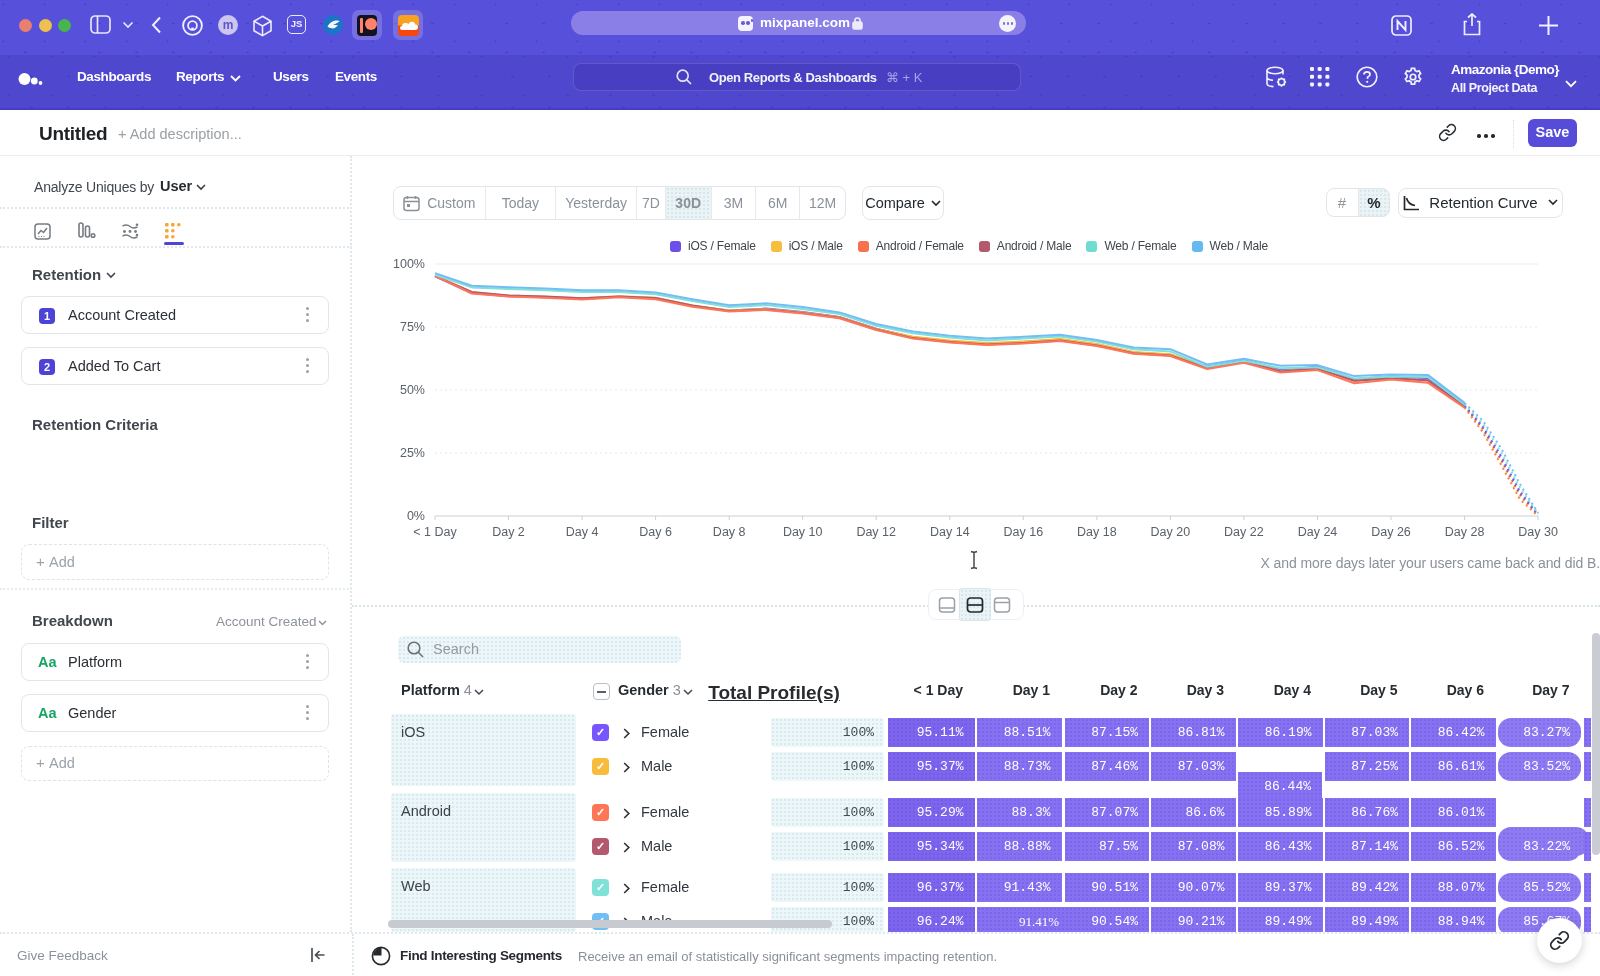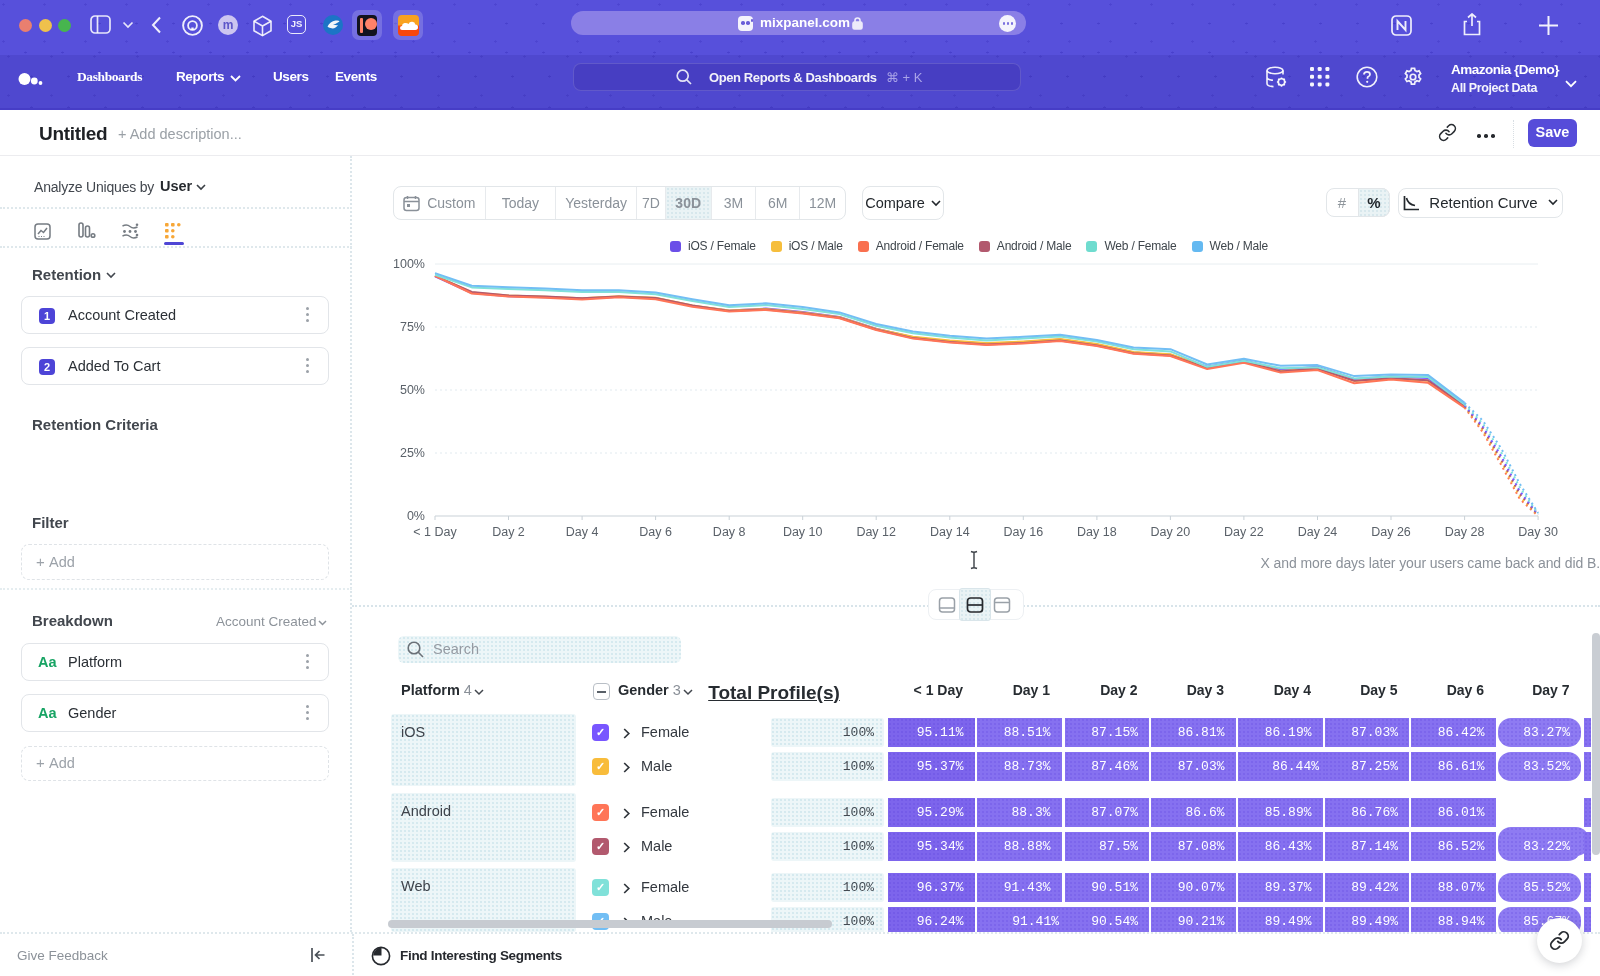--- a/index.html
+++ b/index.html
@@ -120,21 +120,21 @@
  <svg class="abs" style="left:1537px;top:14px;" width="23" height="23" viewBox="0 0 23 23" stroke="rgba(255,255,255,.92)" stroke-width="2">
       <path d="M11.5 2 V21 M2 11.5 H21"></path>
     </svg>
 </div>
 <div id="nav" class="abs">
  <svg class="abs" style="left:18px;top:15px;" width="26" height="20" viewBox="0 0 26 20" fill="#fff">
       <circle cx="6.5" cy="9" r="6"></circle>
       <circle cx="16.3" cy="11" r="3.4"></circle>
       <circle cx="22.5" cy="13" r="1.9"></circle>
     </svg>
- <div class="navlink abs" style="left:77px;font-family:Liberation Serif, serif;">Dashboards</div>
+ <div class="navlink abs" style="left:77px;">Dashboards</div>
  <div class="navlink abs" style="left:176px;">Reports</div>
  <svg class="abs" style="left:230px;top:20px;" width="11" height="7" viewBox="0 0 11 7" fill="none" stroke="#fff" stroke-width="1.8">
       <path d="M1 1 L5.5 5.5 L10 1"></path>
     </svg>
  <div class="navlink abs" style="left:273px;">Users</div>
  <div class="navlink abs" style="left:335px;">Events</div>
  <div id="navsearch" class="abs"></div>
  <svg class="abs" style="left:676px;top:14px;" width="16" height="16" viewBox="0 0 16 16" fill="none" stroke="rgba(235,235,248,.95)" stroke-width="1.7">
       <circle cx="6.7" cy="6.7" r="5.5"></circle>
       <line x1="10.8" y1="10.8" x2="15" y2="15"></line>
@@ -460,21 +460,21 @@
 <svg class="abs" style="left:271px;top:606px;" width="7" height="11" viewBox="0 0 7 11" fill="none" stroke="#31363C" stroke-width="1.7">
       <path d="M1.2 1 L5.8 5.5 L1.2 10"></path>
     </svg>
 <div class="glbl" style="left:289px;top:602px;">Male</div>
 <div class="tealblk" style="left:419px;top:596px;width:113px;height:29px;"></div>
 <div class="abs mono" style="left:422px;top:596px;width:100px;text-align:right;font-size:13px;color:#434A52;line-height:29px;">100%</div>
 <div class="pcell pc0" style="left:536px;top:596px;width:86.5px;">95.37%</div>
 <div class="pcell" style="left:625px;top:596px;width:84.5px;">88.73%</div>
 <div class="pcell" style="left:712.5px;top:596px;width:84.5px;">87.46%</div>
 <div class="pcell" style="left:799px;top:596px;width:84.5px;">87.03%</div>
-<div class="pcell" style="left:886px;top:596px;width:92px;">86.44%</div>
+<div class="pcell" style="left:886px;top:616px;width:84px;">86.44%</div>
 <div class="pcell" style="left:972.5px;top:596px;width:84.5px;">87.25%</div>
 <div class="pcell" style="left:1059px;top:596px;width:84.5px;">86.61%</div>
 <div class="pcell pc7" style="left:1145.5px;top:596px;width:83.5px;">83.52%</div>
 <div class="pcell" style="left:1231.5px;top:596px;width:7px;padding-right:0;"></div>
 <div class="chk" style="left:240px;top:647.5px;background:#FF7557;">✓</div>
 <svg class="abs" style="left:271px;top:651.5px;" width="7" height="11" viewBox="0 0 7 11" fill="none" stroke="#31363C" stroke-width="1.7">
       <path d="M1.2 1 L5.8 5.5 L1.2 10"></path>
     </svg>
 <div class="glbl" style="left:289px;top:647.5px;">Female</div>
 <div class="tealblk" style="left:419px;top:641.5px;width:113px;height:29px;"></div>
@@ -521,21 +521,21 @@
 <div class="pcell pc7" style="left:1145.5px;top:716.5px;width:83.5px;">85.52%</div>
 <div class="pcell" style="left:1231.5px;top:716.5px;width:7px;padding-right:0;"></div>
 <div class="chk" style="left:240px;top:756.5px;background:#72BEF4;">✓</div>
 <svg class="abs" style="left:271px;top:760.5px;" width="7" height="11" viewBox="0 0 7 11" fill="none" stroke="#31363C" stroke-width="1.7">
       <path d="M1.2 1 L5.8 5.5 L1.2 10"></path>
     </svg>
 <div class="glbl" style="left:289px;top:756.5px;">Male</div>
 <div class="tealblk" style="left:419px;top:750.5px;width:113px;height:29px;"></div>
 <div class="abs mono" style="left:422px;top:750.5px;width:100px;text-align:right;font-size:13px;color:#434A52;line-height:29px;">100%</div>
 <div class="pcell pc0" style="left:536px;top:750.5px;width:86.5px;">96.24%</div>
-<div class="pcell" style="left:625px;top:750.5px;width:93px;">91.41%</div>
+<div class="pcell" style="left:625px;top:750.5px;width:93px;font-family:Liberation Serif, serif;">91.41%</div>
 <div class="pcell" style="left:712.5px;top:750.5px;width:84.5px;">90.54%</div>
 <div class="pcell" style="left:799px;top:750.5px;width:84.5px;">90.21%</div>
 <div class="pcell" style="left:886px;top:750.5px;width:84.5px;">89.49%</div>
 <div class="pcell" style="left:972.5px;top:750.5px;width:84.5px;">89.49%</div>
 <div class="pcell" style="left:1059px;top:750.5px;width:84.5px;">88.94%</div>
 <div class="pcell pc7" style="left:1145.5px;top:750.5px;width:83.5px;">85.67%</div>
 <div class="pcell" style="left:1231.5px;top:750.5px;width:7px;padding-right:0;"></div>
 <div class="abs" style="left:36px;top:764px;width:444px;height:8px;border-radius:4px;background:#C7CBD1;"></div>
 <div class="abs" style="left:1239.5px;top:477px;width:8px;height:222px;border-radius:4px;background:#C9CDD3;"></div>
 </div>
@@ -544,19 +544,20 @@
  <svg class="abs" style="left:309px;top:12px;" width="18" height="18" viewBox="0 0 18 18" fill="none" stroke="#4A5057" stroke-width="1.7">
       <path d="M3 2 V16"></path>
       <path d="M15.5 9 H7 M10.5 5 L6.5 9 L10.5 13"></path>
     </svg>
  <div class="abs" style="left:352px;top:0;width:1248px;height:44px;border-left:2px dotted #DCE6EB;"></div>
  <svg class="abs" style="left:371px;top:12px;" width="20" height="20" viewBox="0 0 20 20" fill="none" stroke="#26292E" stroke-width="1.6">
       <circle cx="10" cy="10" r="8.6"></circle>
       <path d="M10.5 9.5 L10.5 1.6 A8.4 8.4 0 0 0 2.2 9.5 Z" fill="#26292E" stroke="none"></path>
     </svg>
  <div class="abs" style="left:400px;top:14px;font-size:13.5px;letter-spacing:-.3px;font-weight:600;color:#26292E;">Find Interesting Segments</div>
+ <div class="abs" style="left:578px;top:15px;font-size:13px;color:#8A9098;">Receive an email of statistically significant segments impacting retention.</div>
 </div>
 <div id="fab" class="abs">
  <svg class="abs" style="left:12px;top:12px;" width="21" height="21" viewBox="0 0 24 24" fill="none" stroke="#272B30" stroke-width="2.1" stroke-linecap="round" stroke-linejoin="round">
       <path d="M10 13a5 5 0 0 0 7.54.54l3-3a5 5 0 0 0-7.07-7.07l-1.72 1.71"></path>
       <path d="M14 11a5 5 0 0 0-7.54-.54l-3 3a5 5 0 0 0 7.07 7.07l1.71-1.71"></path>
     </svg>
 </div>
 
 </body></html>

